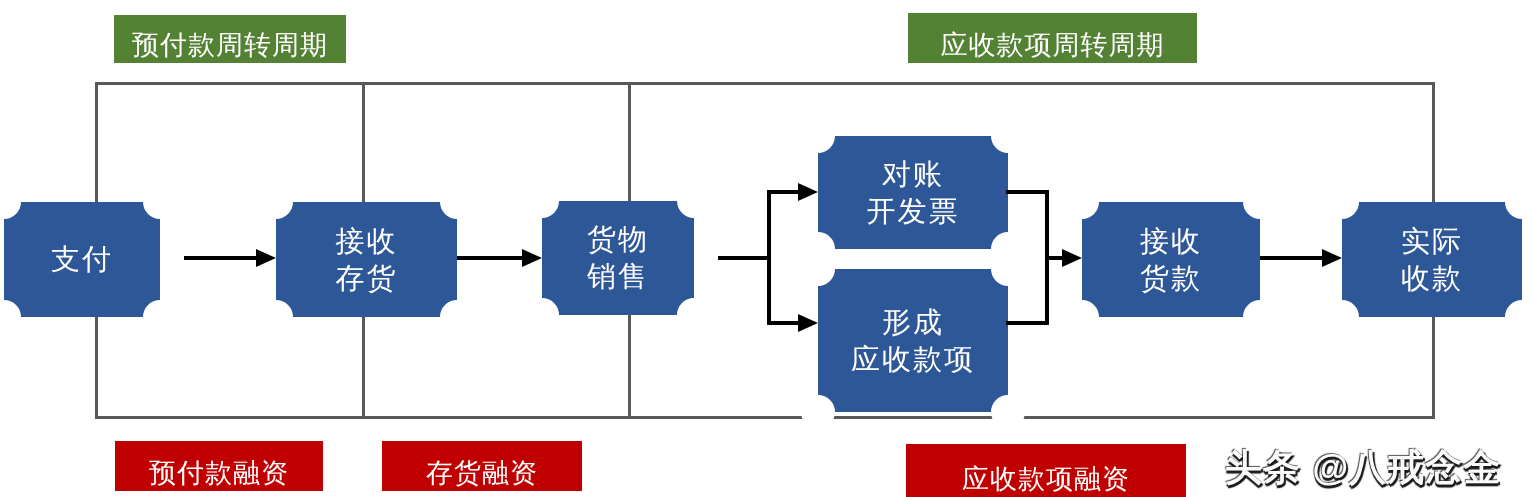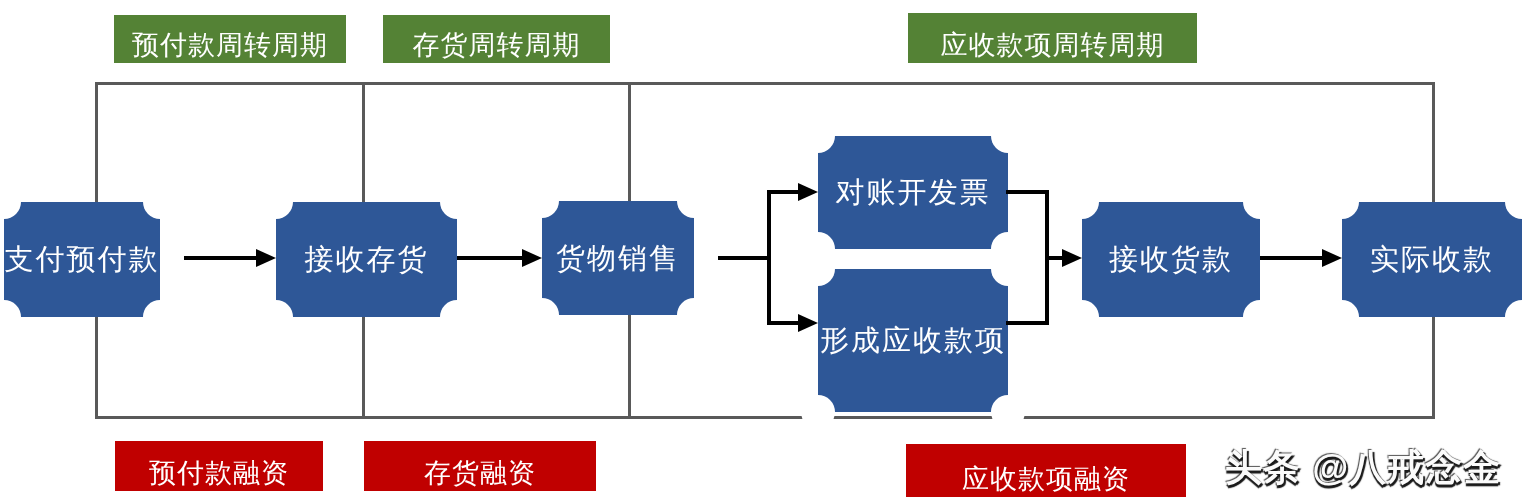--- a/index.html
+++ b/index.html
@@ -15,21 +15,21 @@
   .toplabel,.botlabel{position:absolute;display:flex;align-items:flex-end;justify-content:center;
          color:#fff;font-size:27px;letter-spacing:1px;white-space:nowrap;}
   .toplabel{background:var(--label-green,#548235);}
   .botlabel{background:var(--label-red,#C00000);}
 
   
   .plaque{position:absolute;background:var(--box-blue,#2E5797);}
   .notch{position:absolute;width:34px;height:34px;border-radius:50%;background:#fff;}
   .notch.tl{left:-17px;top:-17px}.notch.tr{right:-17px;top:-17px}
   .notch.bl{left:-17px;bottom:-17px}.notch.br{right:-17px;bottom:-17px}
-  .ptext{position:absolute;left:0;top:0;right:0;bottom:0;display:flex;flex-direction:row;
+  .ptext{position:absolute;left:0;top:0;right:0;bottom:0;display:flex;flex-direction:column;
          align-items:center;justify-content:center;color:#fff;font-size:29px;line-height:37px;
          text-align:center;letter-spacing:2px;}
 
   
   .hline{position:absolute;height:4px;background:var(--arrow-black,#000);}
   .vline{position:absolute;width:4px;background:var(--arrow-black,#000);}
   .head{position:absolute;width:0;height:0;border-top:9px solid transparent;
         border-bottom:9px solid transparent;border-left:20px solid var(--arrow-black,#000);}
 
   
@@ -42,45 +42,41 @@
 
 <div class="stage">
 
   <div class="frame"></div>
   <div class="vdiv" style="left:362px"></div>
   <div class="vdiv" style="left:628px"></div>
 
   <div class="toplabel" style="left:114px;top:15px;width:232px;height:48px">
     <span>预付款周转周期</span>
   </div>
-  <div class="toplabel" style="left:383px;top:15px;width:227px;height:48px">
-    <span>存货周转周期</span>
-  </div>
   <div class="toplabel" style="left:908px;top:13px;width:289px;height:50px">
     <span>应收款项周转周期</span>
   </div>
 
   <div class="botlabel" style="left:115px;top:441px;width:208px;height:50px">
     <span>预付款融资</span>
   </div>
-  <div class="botlabel" style="left:364px;top:441px;width:232px;height:50px">
+  <div class="botlabel" style="left:382px;top:441px;width:200px;height:50px">
     <span>存货融资</span>
   </div>
   <div class="botlabel" style="left:906px;top:444px;width:280px;height:53px">
     <span>应收款项融资</span>
   </div>
 
   <div class="plaque" style="left:4px;top:202px;width:156px;height:115px">
     <i class="notch tl"></i>
       <i class="notch tr"></i>
     <i class="notch bl"></i>
       <i class="notch br"></i>
     <div class="ptext">
       <span>支付</span>
-      <span>预付款</span>
     </div>
   </div>
 
   <div class="plaque" style="left:276px;top:202px;width:181px;height:115px">
     <i class="notch tl"></i>
       <i class="notch tr"></i>
     <i class="notch bl"></i>
       <i class="notch br"></i>
     <div class="ptext">
       <span>接收</span>

